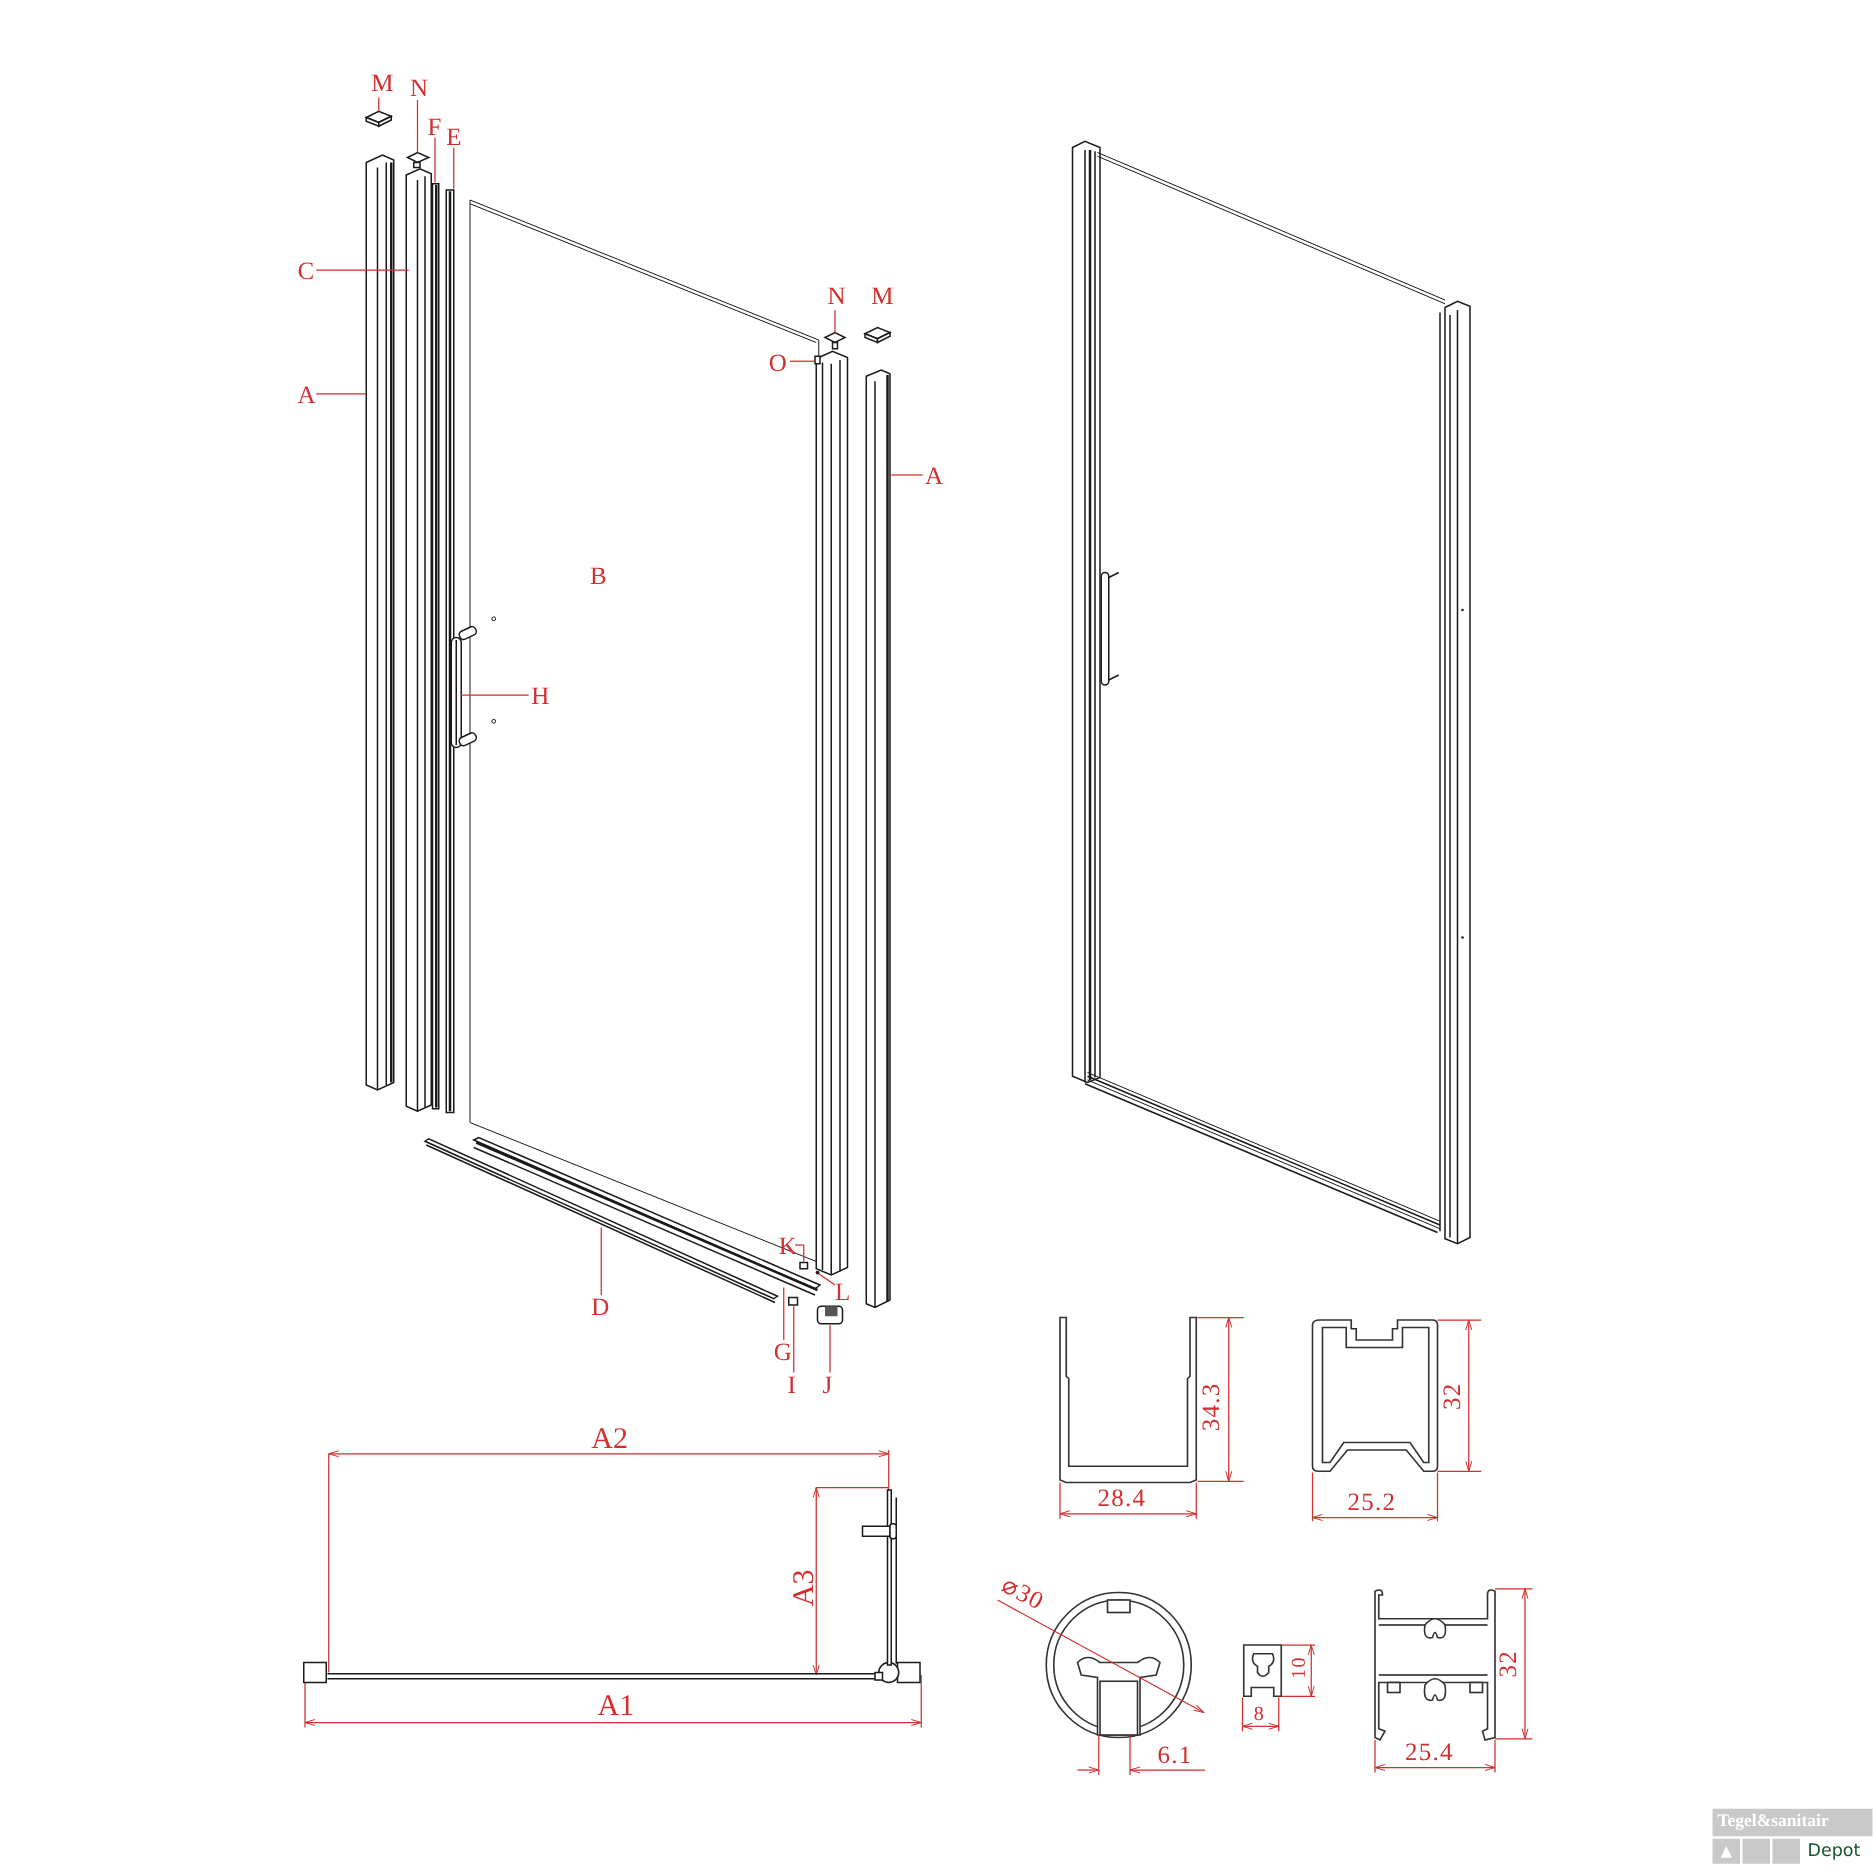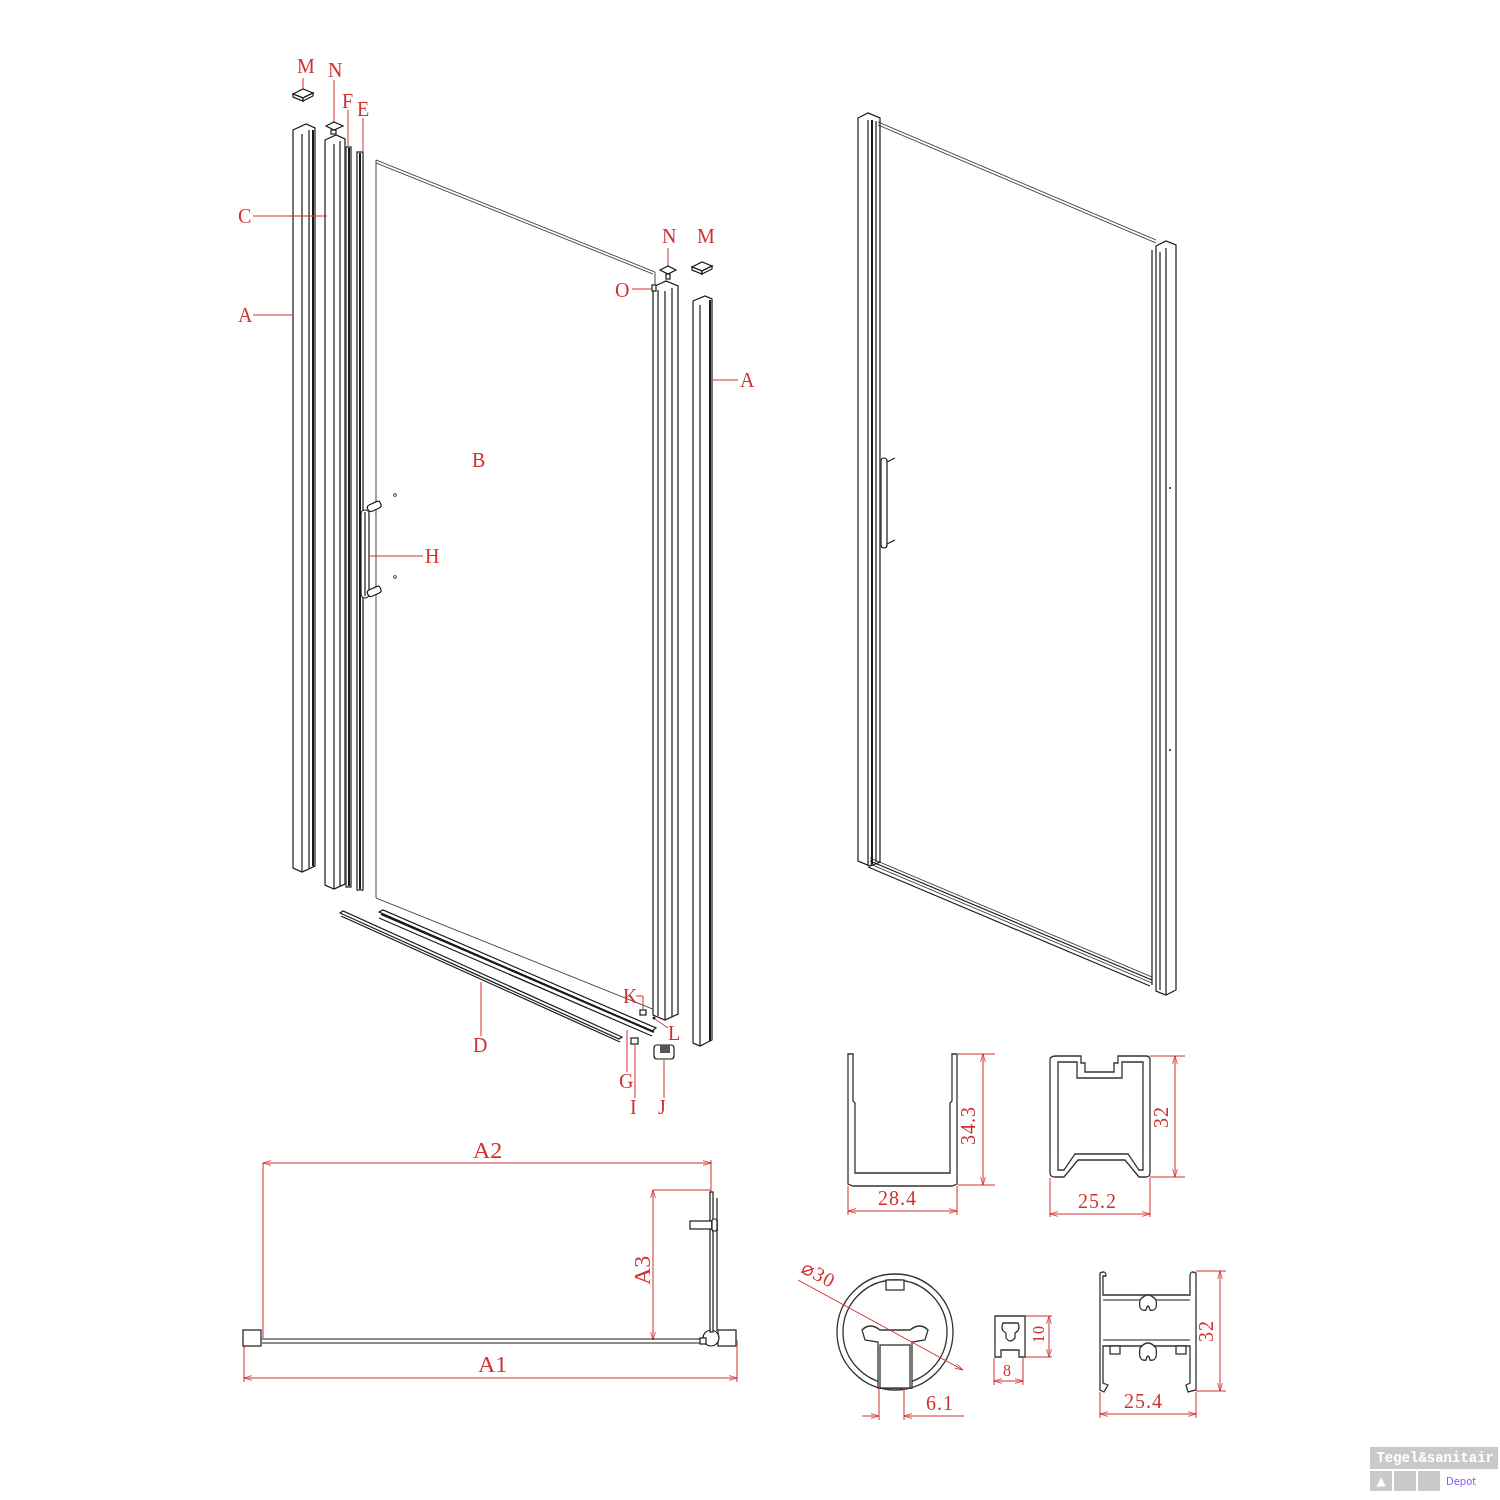--- a/index.html
+++ b/index.html
@@ -8,24 +8,24 @@
   .ln { stroke: #1a1a1a; fill: none; stroke-width: 1.2; }
   .lnb { stroke: #1a1a1a; fill: none; stroke-width: 2; }
   .lnt { stroke: #1a1a1a; fill: none; stroke-width: 0.8; }
   .fillw { fill: #ffffff; stroke: #1a1a1a; stroke-width: 1.2; }
   .red { stroke: #d22f2f; fill: none; stroke-width: 1; }
   .lbl { fill: #d22f2f; font-family: "Liberation Serif", serif; font-size: 20px; }
   .lbl-lg { fill: #d22f2f; font-family: "Liberation Serif", serif; font-size: 24px; }
   .dim { fill: #d22f2f; font-family: "Liberation Serif", serif; font-size: 20px; letter-spacing: 1px; }
   .prof { fill: #ffffff; stroke: #333; stroke-width: 1.3; }
   .watermark { position: absolute; left: 1370px; top: 1447px; width: 128px; }
-  .wm-top { background: #c9c9c9; color: #fff; font-family: Liberation Mono, monospace; font-weight: bold; font-size: 14px; padding: 1px 4px; height: 20px; line-height: 20px; text-align: right; }
+  .wm-top { background: #c9c9c9; color: #fff; font-family: Liberation Serif, serif; font-weight: bold; font-size: 14px; padding: 1px 4px; height: 20px; line-height: 20px; }
   .wm-bottom { display: flex; align-items: center; margin-top: 2px; height: 20px; }
   .wm-sq { width: 22px; height: 20px; background: #c9c9c9; margin-right: 2px; display: flex; align-items: center; justify-content: center; color: #fff; font-size: 12px; font-family: "DejaVu Sans", sans-serif; }
-  .wm-depot { color: #8b5cf6; font-family: "DejaVu Sans", sans-serif; font-size: 10px; margin-left: 4px; }
+  .wm-depot { color: #14532d; font-family: "DejaVu Sans", sans-serif; font-size: 14px; margin-left: 4px; }
 </style>
 </head>
 <body>
 
 <svg id="canvas" viewBox="0 0 1500 1500">
   <defs>
     <marker id="arr" viewBox="0 0 10 10" refX="10" refY="5" markerWidth="12" markerHeight="8" orient="auto-start-reverse">
       <path d="M0,2 L10,5 L0,8" fill="none" stroke="#d22f2f" stroke-width="1"></path>
     </marker>
   </defs>

